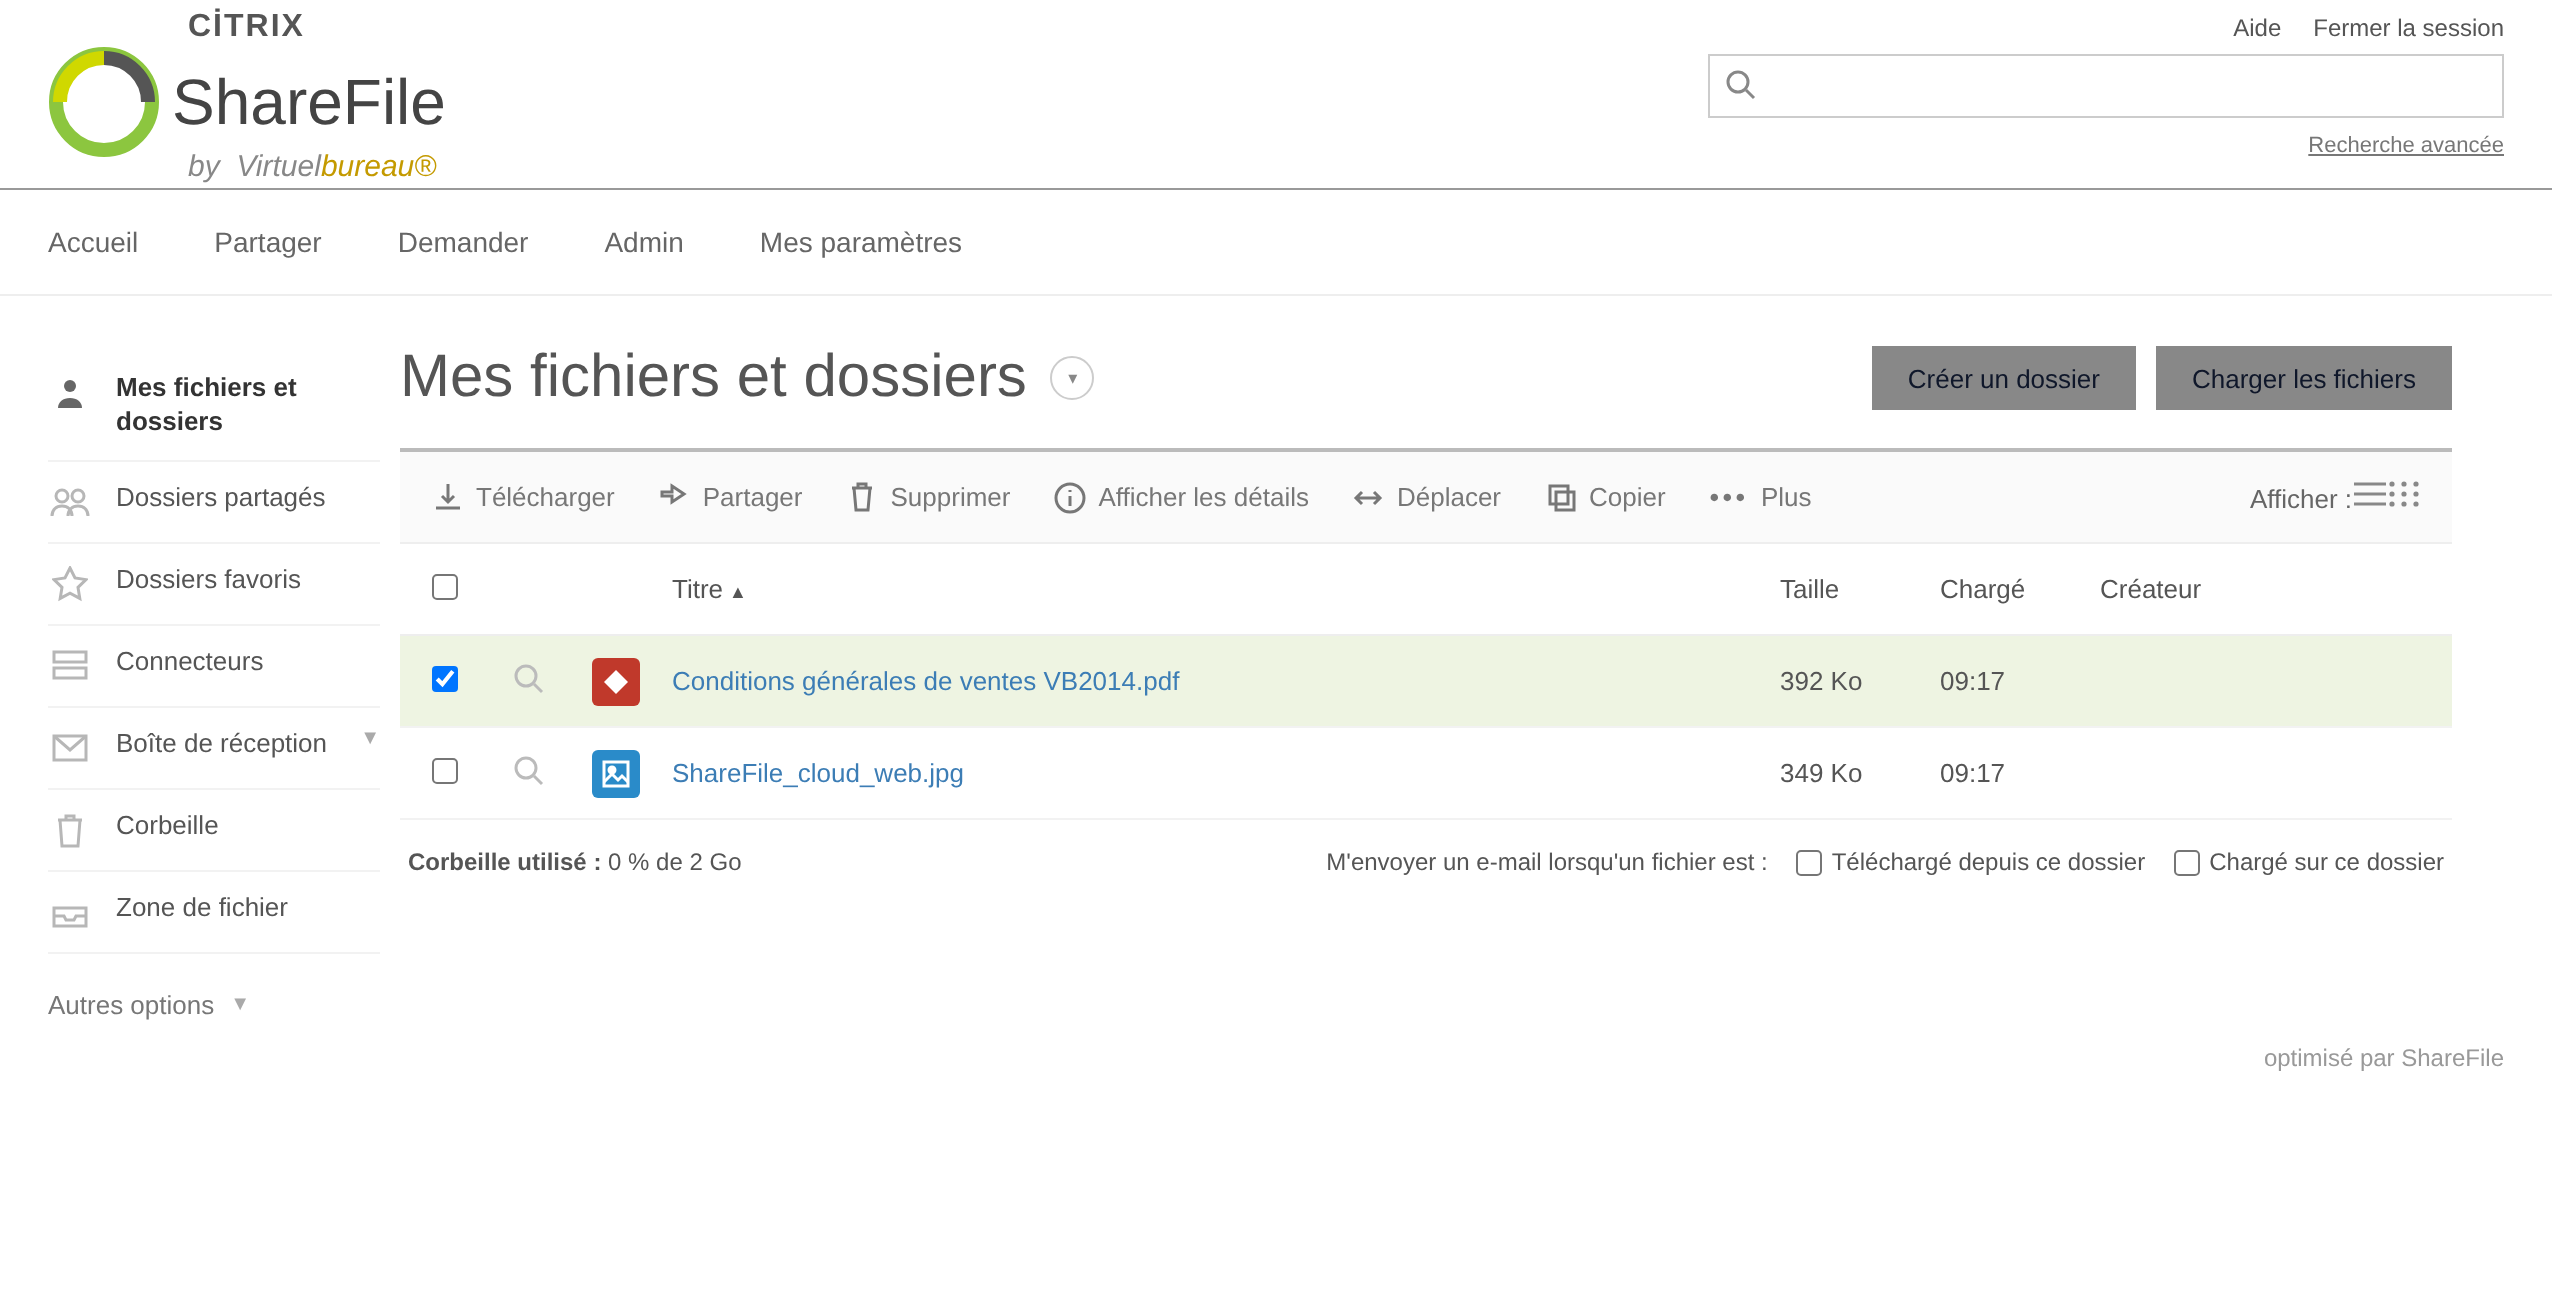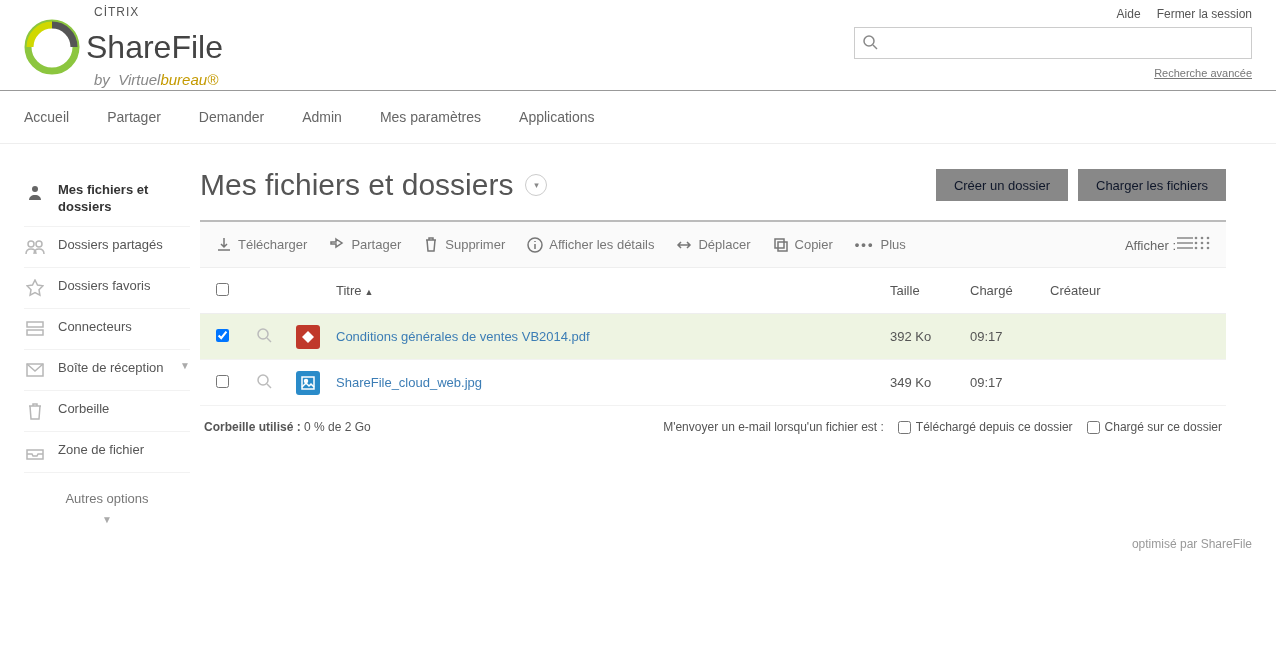--- a/index.html
+++ b/index.html
@@ -1,19 +1,19 @@
 <!DOCTYPE html>
 <html><head>
 <meta charset="utf-8">
 <style>
 * { margin:0; padding:0; box-sizing:border-box; font-family:Arial,Helvetica,sans-serif; }
 body { background:#fff; color:#333; font-size:13px; }
 .header-top { display:flex; justify-content:space-between; align-items:flex-start; padding:5px 24px 0 24px; }
 .logo-area { display:flex; flex-direction:column; }
-.logo-citrix { font-family:Arial; font-size:12px; font-weight:400; letter-spacing:1px; color:#555; margin-left:70px; }
+.logo-citrix { font-family:Arial; font-size:16px; font-weight:700; letter-spacing:1px; color:#555; margin-left:70px; }
 .logo-row { display:flex; align-items:center; }
 .logo-swirl { width:56px; height:56px; position:relative; }
 .logo-swirl svg { width:56px; height:56px; }
 .logo-text { font-size:32px; font-weight:300; color:#444; margin-left:6px; }
 .logo-text .bold { font-weight:400; }
 .logo-sub { font-size:15px; font-style:italic; color:#888; margin-left:70px; margin-top:-4px; }
 .logo-sub .bureau { color:#c49a00; }
 .header-right { display:flex; flex-direction:column; align-items:flex-end; gap:6px; margin-top:2px; }
 .top-links { display:flex; gap:16px; font-size:12px; color:#555; }
 .top-links span { cursor:pointer; }
@@ -26,21 +26,21 @@
 .nav-item { padding:18px 0; color:#666; font-size:14px; cursor:pointer; }
 .main-area { display:flex; padding:0; }
 .sidebar { width:200px; padding:28px 10px 0 24px; flex-shrink:0; }
 .side-item { display:flex; align-items:flex-start; gap:12px; padding:10px 0; color:#555; font-size:13px; cursor:pointer; border-bottom:1px solid #f2f2f2; }
 .side-item:last-child { border-bottom:none; }
 .side-item.active { color:#333; font-weight:700; }
 .side-icon { width:22px; height:20px; color:#b7b7b7; flex-shrink:0; display:flex; align-items:center; justify-content:center; }
 .side-item.active .side-icon { color:#666; }
 .side-label { flex:1; line-height:1.3; }
 .side-chev { font-size:10px; color:#aaa; }
-.other-opts { margin-top:18px; color:#777; font-size:13px; cursor:pointer; display:flex; align-items:center; gap:8px;flex-direction:column; }
+.other-opts { margin-top:18px; color:#777; font-size:13px; cursor:pointer; display:flex; align-items:center; gap:8px; }
 .content { flex:1; padding:24px 24px 0 0; max-width:1050px; }
 .page-head { display:flex; justify-content:space-between; align-items:center; margin-bottom:18px; }
 .page-title { font-size:30px; font-weight:300; color:#555; display:flex; align-items:center; gap:12px; }
 .page-title-dd { width:22px; height:22px; border:1px solid #ccc; border-radius:50%; display:flex; align-items:center; justify-content:center; font-size:9px; color:#888; cursor:pointer; }
 .page-actions { display:flex; gap:10px; }
 .btn { background:#888; color:#0f172a; border:none; height:32px; padding:0 18px; font-size:13px; cursor:pointer; }
 .toolbar { background:#fafafa; border-top:2px solid #bbb; border-bottom:1px solid #eee; height:48px; display:flex; align-items:center; padding:0 16px; gap:22px; }
 .tool-item { display:flex; align-items:center; gap:6px; color:#777; font-size:13px; cursor:pointer; }
 .tool-item svg { width:16px; height:16px; }
 .tool-more-dots { letter-spacing:2px; font-weight:700; }
@@ -104,21 +104,20 @@
   </div>
 </div>
 
 <div class="nav-bar">
   <div class="nav-inner">
     <div class="nav-item">Accueil</div>
     <div class="nav-item">Partager</div>
     <div class="nav-item">Demander</div>
     <div class="nav-item">Admin</div>
     <div class="nav-item">Mes paramètres</div>
-    <div class="nav-item">Applications</div>
   </div>
 </div>
 
 <div class="main-area">
 
   <div class="sidebar">
     <div class="side-item active">
       <span class="side-icon">
           <svg width="18" height="18" viewBox="0 0 18 18" fill="currentColor">
             <circle cx="9" cy="6" r="3"></circle>

